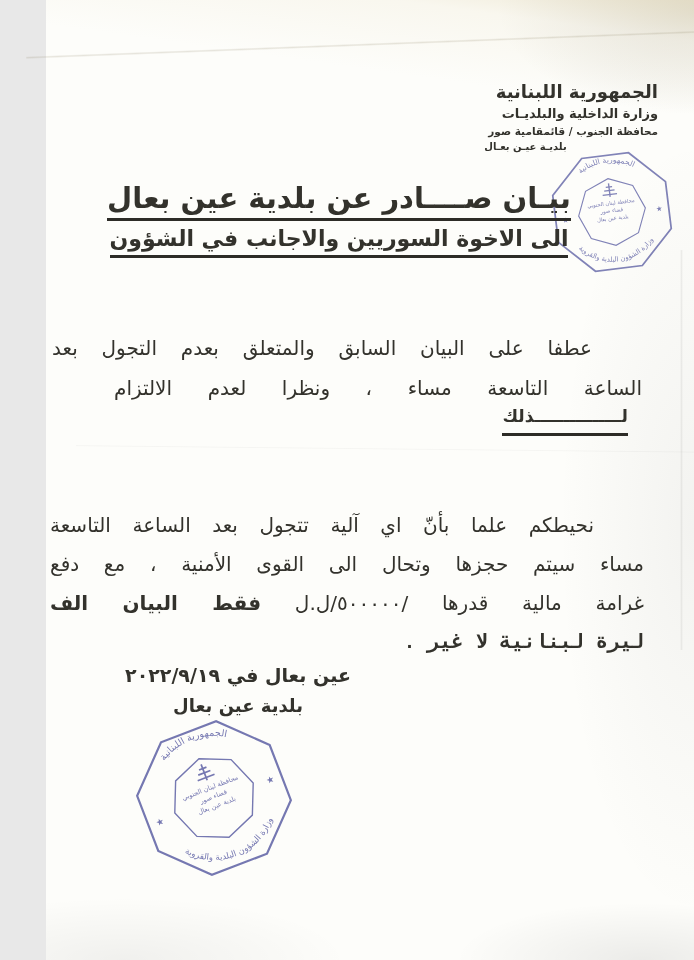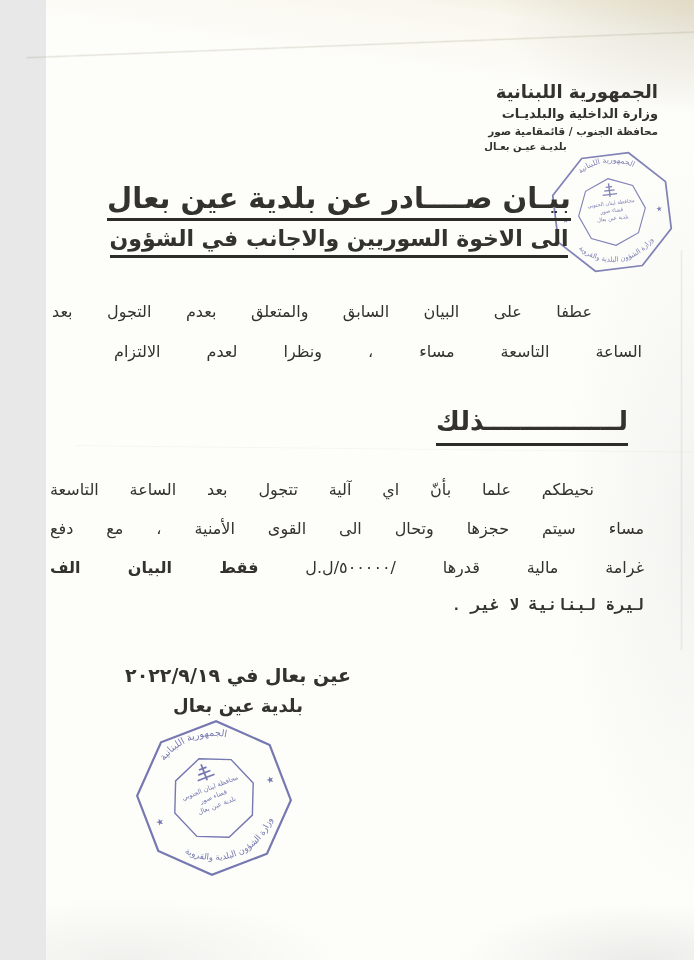--- a/index.html
+++ b/index.html
@@ -49,31 +49,31 @@
   .stamp-arc{font-size:9.6px;text-anchor:middle;}
   .stamp-arc-b{font-size:8.6px;text-anchor:middle;}
 
   
   .title-block{position:absolute;top:184px;left:60px;width:466px;text-align:center;line-height:1;}
   .title-line{display:inline-block;border-bottom:3px solid #2d2c27;padding-bottom:5px;font-weight:bold;}
   .title-l1{font-size:29px;}
   .title-l2{font-size:22px;margin-top:7px;}
 
   
-  .para{position:absolute;font-size:16px;line-height:40px;}
+  .para{position:absolute;font-size:20px;line-height:40px;margin-top:36px;}
   .para1{top:292px;right:52px;width:590px;}
   .para2{top:470px;right:50px;width:594px;line-height:39px;}
   .jline{text-align:justify;text-align-last:justify;}
   .indent{text-indent:50px;}
   .narrow{width:528px;}
   .bold{font-weight:bold;}
   .rline{text-align:right;font-family:Liberation Mono, monospace;}
 
   .therefore-wrap{position:absolute;top:406px;right:66px;text-align:right;}
-  .therefore{display:inline-block;font-size:26px;font-weight:bold;border-bottom:3px solid #2d2c27;padding-bottom:7px;}
+  .therefore{display:inline-block;font-size:17px;font-weight:bold;border-bottom:3px solid #2d2c27;padding-bottom:7px;}
 
   
   .footer{position:absolute;top:664px;left:42px;width:300px;text-align:center;}
   .date-line{font-size:19px;font-weight:bold;}
   .signature{font-size:18px;font-weight:bold;margin-top:9px;}
 </style>
 </head>
 <body>
 
 <div class="page">

